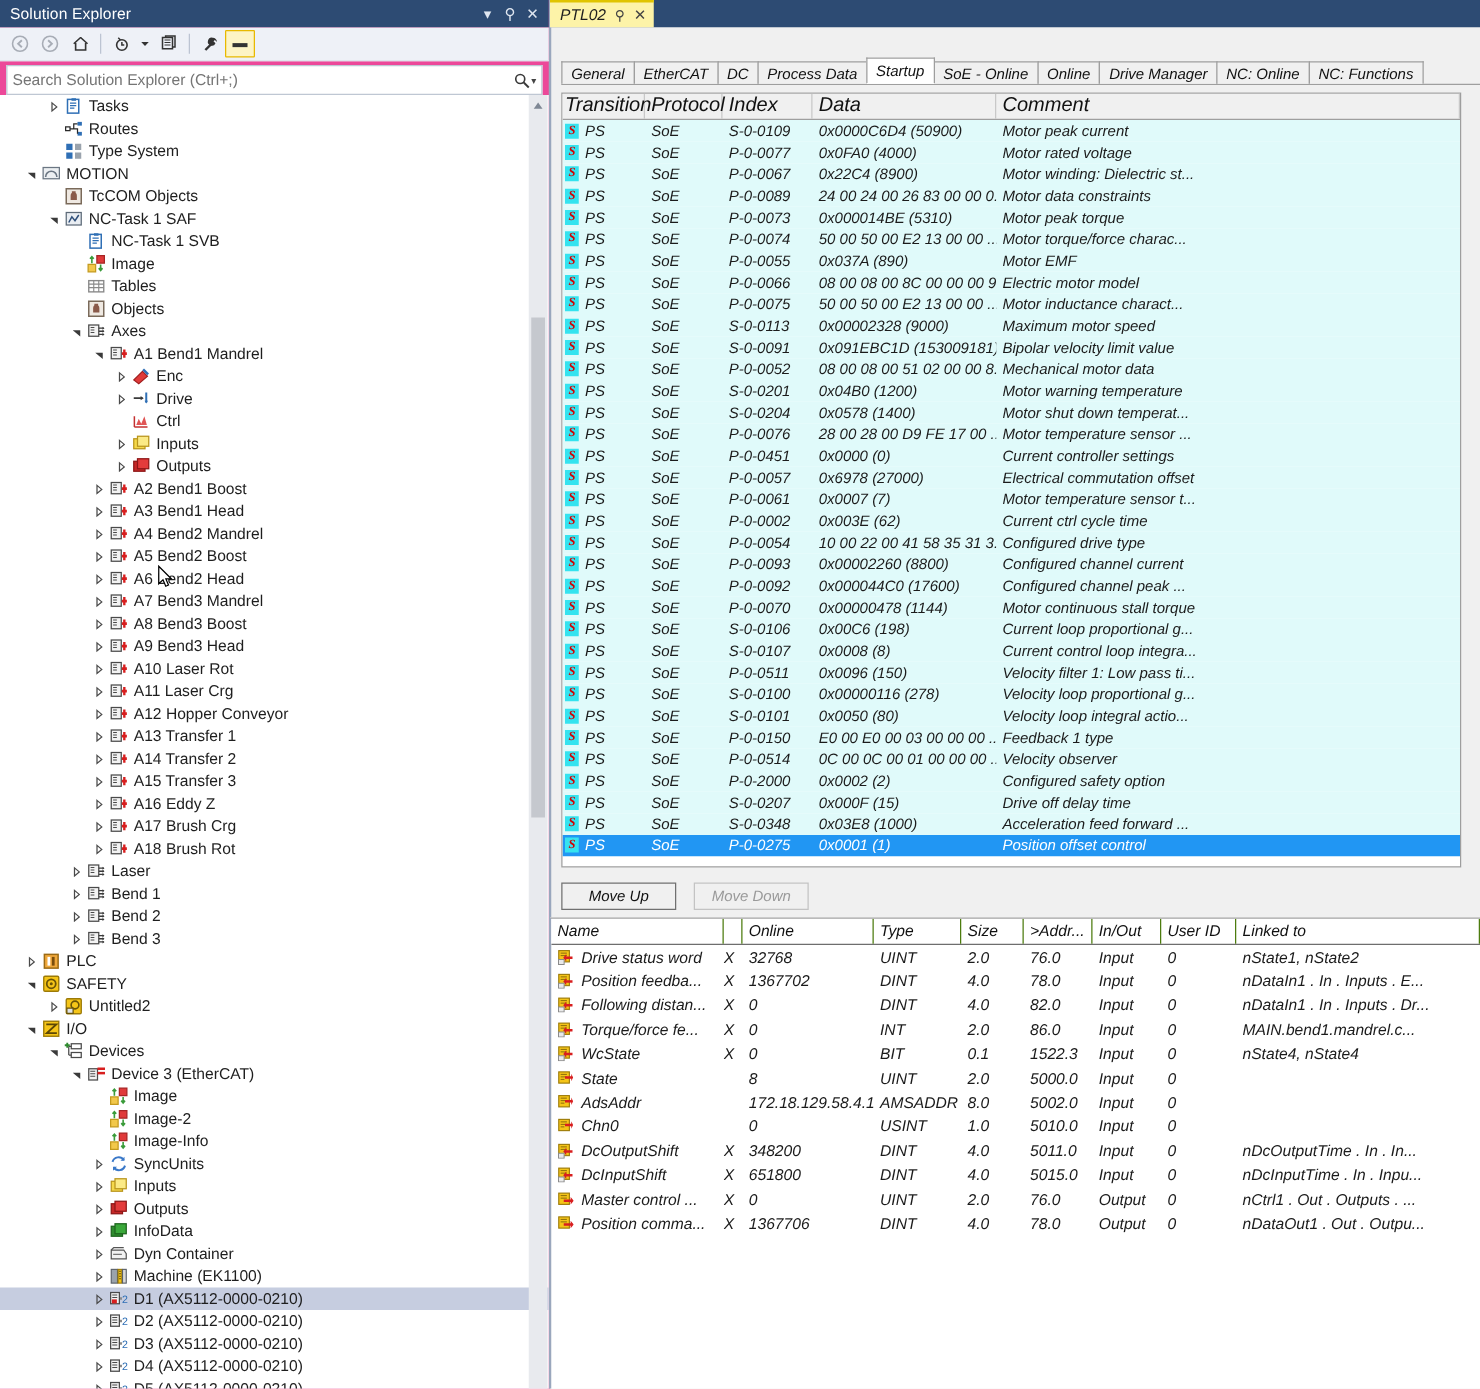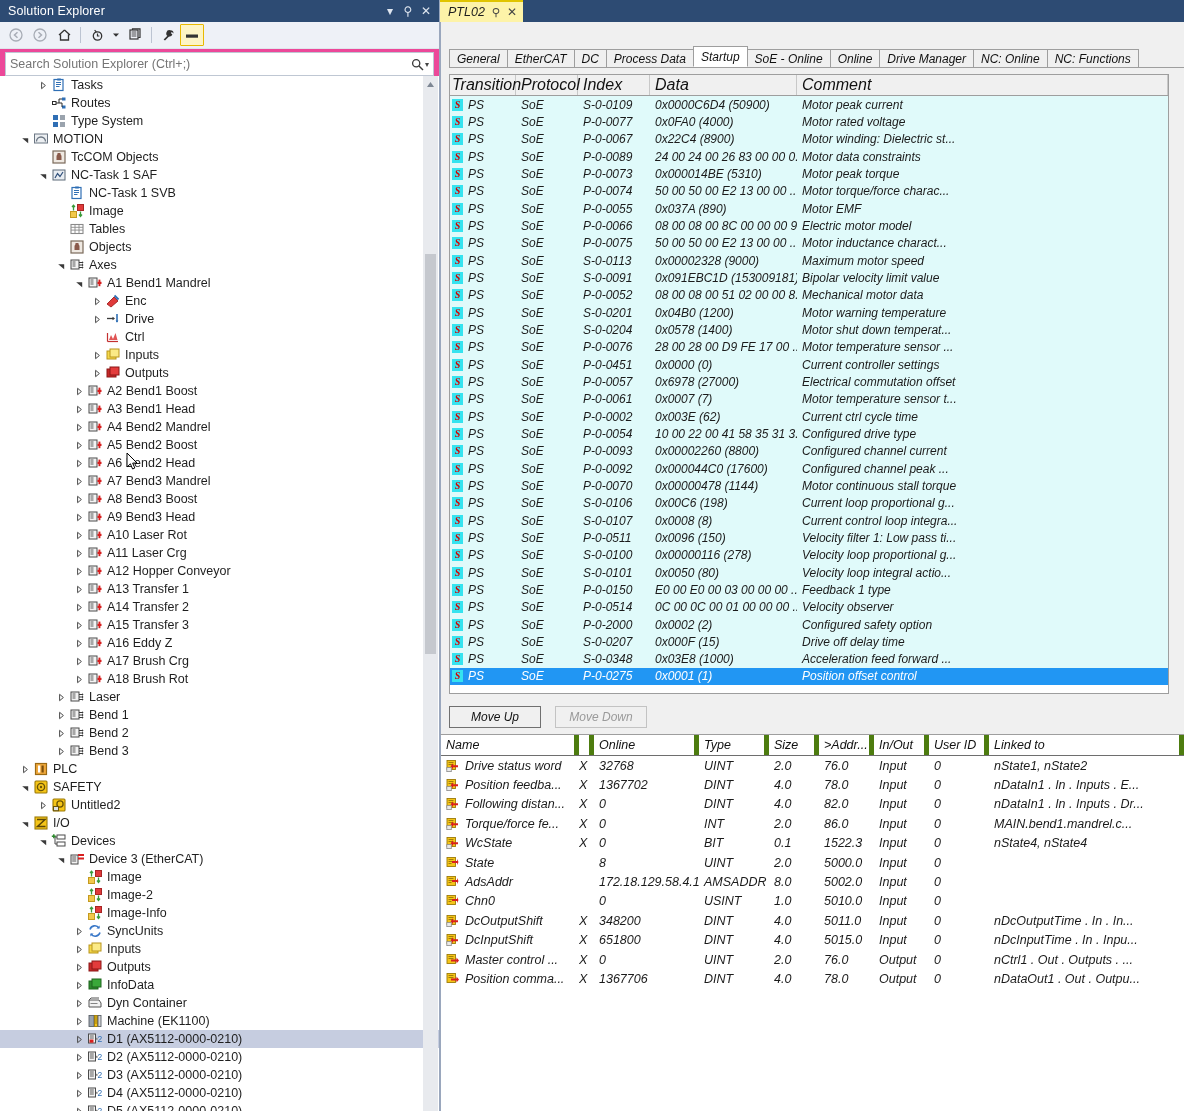--- a/index.html
+++ b/index.html
@@ -84,21 +84,21 @@
   .gbtn.prim{border:1px solid #707070;background:#f0f0f0;}
   .gbtn.dis{color:#9a9a9a;border:1px solid #c3c3c3;background:#f0f0f0;}
 
   .splitter{position:absolute;left:0;top:728px;right:0;height:6px;background:#f0f0f0;
             border-left:1px solid #9aa7bd;box-sizing:border-box;}
 
   
   .bgrid{position:absolute;left:0;top:734px;right:0;bottom:0;background:#fff;
          border-left:1px solid #9aa7bd;border-top:1px solid #9e9e9e;box-sizing:border-box;overflow:hidden;}
   .bg-head{display:flex;height:20px;background:#fff;border-bottom:1px solid #6e6e6e;font-size:12.5px;color:#111;}
-  .bg-head>div{border-right:5px solid #4d7c0f;padding-left:5px;display:flex;align-items:center;box-sizing:border-box;}
+  .bg-head>div{border-right:1px solid #4d7c0f;padding-left:5px;display:flex;align-items:center;box-sizing:border-box;}
   .bg-row{display:flex;height:19.4px;font-size:12.5px;color:#1b1b1b;align-items:center;}
   .bg-row>div{padding-left:5px;box-sizing:border-box;white-space:nowrap;overflow:hidden;
               display:flex;align-items:center;}
   .b-name{width:138px;}
   .b-x{width:15px;padding-left:0 !important;justify-content:flex-start;}
   .b-on{width:105px;}
   .b-ty{width:70px;}
   .b-sz{width:50px;}
   .b-ad{width:55px;}
   .b-io{width:55px;}

